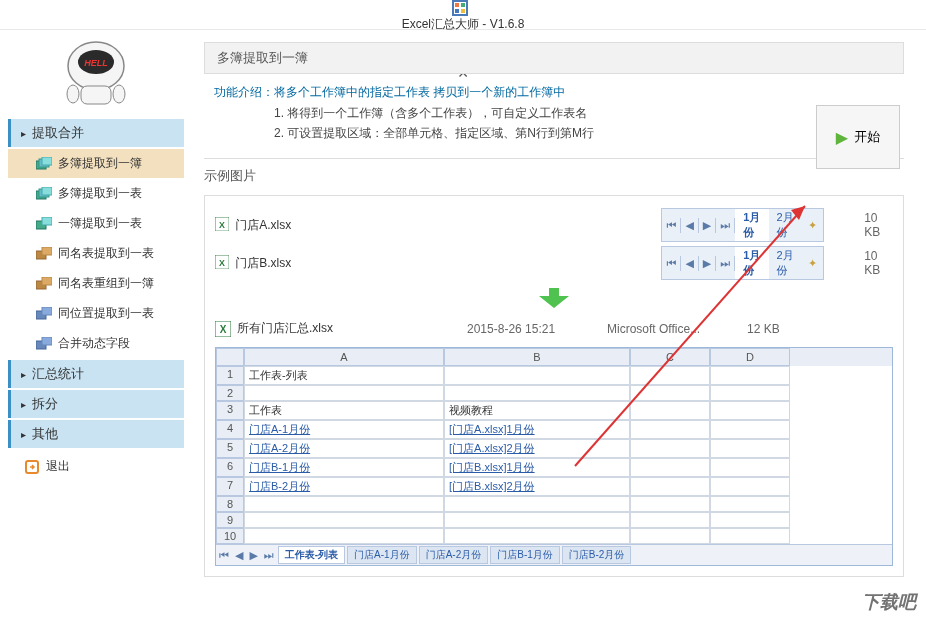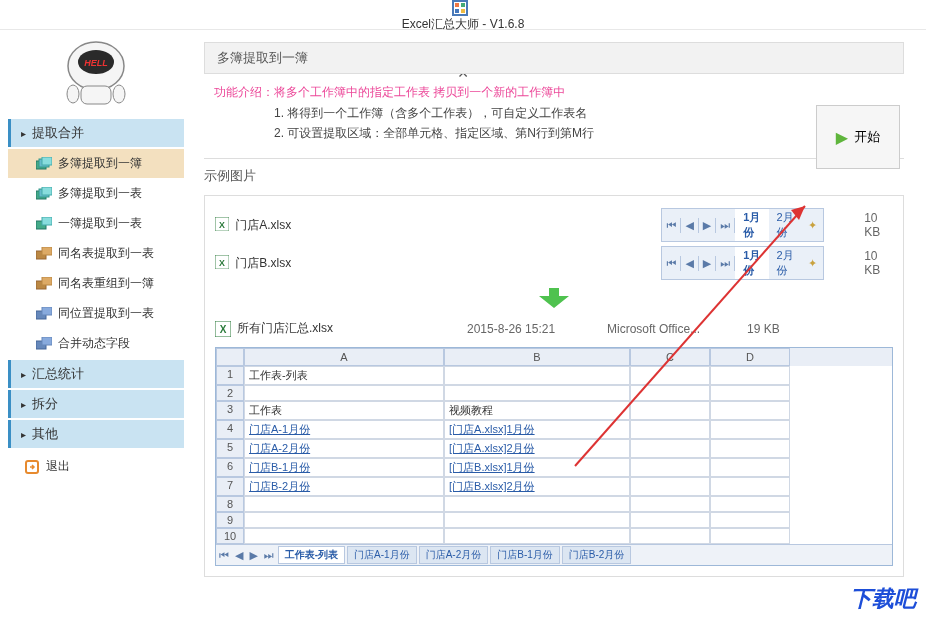--- a/index.html
+++ b/index.html
@@ -22,21 +22,21 @@
 .nav-item.active { background: #f3e0bf; }
 .nav-icon { width: 16px; height: 14px; margin-right: 6px; display: inline-flex; }
 .nav-icon svg { width: 100%; height: 100%; }
 
 .sys-item { padding: 6px 10px 6px 16px; margin: 4px 8px; font-size: 12px; color: #333; display: flex; align-items: center; cursor: pointer; }
 .sys-icon { width: 16px; height: 16px; margin-right: 6px; }
 
 .content { flex: 1; padding: 12px 22px 12px 12px; position: relative; }
 
 .section-title { background: #f2f2f2; border: 1px solid #ddd; padding: 6px 12px; font-size: 13px; color: #555; margin-bottom: 10px; }
-.desc-row { font-size: 12px; color: #ec4899; margin: 4px 0 4px 10px; }
+.desc-row { font-size: 12px; color: #0369a1; margin: 4px 0 4px 10px; }
 .desc-sub { font-size: 12px; color: #444; margin: 3px 0 3px 70px; }
 
 .start-btn { position: absolute; right: 26px; top: 75px; width: 84px; height: 64px; background: #f6f6f6; border: 1px solid #ccc; display: flex; align-items: center; justify-content: center; font-size: 13px; cursor: pointer; }
 .start-btn .play { color: #5fb53c; margin-right: 6px; font-size: 16px; }
 
 .example-header { display: flex; align-items: flex-start; margin-top: 16px; border-top: 1px solid #ddd; padding-top: 8px; padding-right: 10px; font-size: 13px; }
 .example-header .ex-title { color: #555; }
 .example-header .links { margin-left: auto; border: 2px solid #d44; padding: 4px 10px; font-size: 12px; }
 .example-header .links a { color: #c33; text-decoration: none; }
 .example-header .links .sep { color: #aaa; margin: 0 6px; }
@@ -69,21 +69,21 @@
 .ss-cell { border: 1px solid #d0d8e4; padding: 1px 4px; color: #333; overflow: hidden; white-space: nowrap; }
 .ss-cell.link { color: #2a5ca8; text-decoration: underline; cursor: pointer; }
 
 .sheet-tabs { display: flex; align-items: center; background: #eef2f8; border-top: 1px solid #b8c8e0; font-size: 11px; padding: 1px 0; }
 .sheet-tabs .snav { padding: 0 3px; color: #5a7aa8; cursor: pointer; }
 .sheet-tabs .stab { padding: 1px 6px; margin: 0 1px; background: #dce6f2; color: #2a5ca8; cursor: pointer; border: 1px solid #b8c8e0; font-size: 10px; }
 .sheet-tabs .stab.active { background: #fff; font-weight: bold; }
 
 .red-arrow { position: absolute; pointer-events: none; }
 
-.watermark { position: absolute; right: 10px; bottom: 10px; font-size: 22px; font-weight: bold; color: #1d4ed8; font-style: italic; }
+.watermark { position: absolute; right: 10px; bottom: 10px; font-size: 18px; font-weight: bold; color: #737373; font-style: italic; }
 </style>
 </head>
 <body>
 
 <div class="titlebar">
   <span class="app-icon">
     <svg viewBox="0 0 16 16">
         <rect width="16" height="16" fill="#4a7ab8"></rect>
         <rect x="2" y="2" width="12" height="12" fill="#fff"></rect>
         <rect x="3" y="3" width="4" height="4" fill="#e74"></rect>
@@ -267,21 +267,21 @@
       </div>
 
       <div class="file-row">
         <span class="excel-icon"><svg viewBox="0 0 16 16">
               <rect width="16" height="16" fill="#fff" stroke="#2a7a3a"></rect>
               <text x="8" y="12" font-size="10" fill="#2a7a3a" text-anchor="middle" font-weight="bold">X</text>
             </svg></span>
         <span class="fname" style="width:230px">所有门店汇总.xlsx</span>
         <span class="meta1">2015-8-26 15:21</span>
         <span class="meta2">Microsoft Office...</span>
-        <span class="fsize">19 KB</span>
+        <span class="fsize">12 KB</span>
       </div>
 
       <div class="spreadsheet">
         <div class="ss-headers">
           <div class="ss-corner"></div>
           <div class="ss-col colA">A</div>
           <div class="ss-col colB">B</div>
           <div class="ss-col colC">C</div>
           <div class="ss-col colD">D</div>
         </div>

